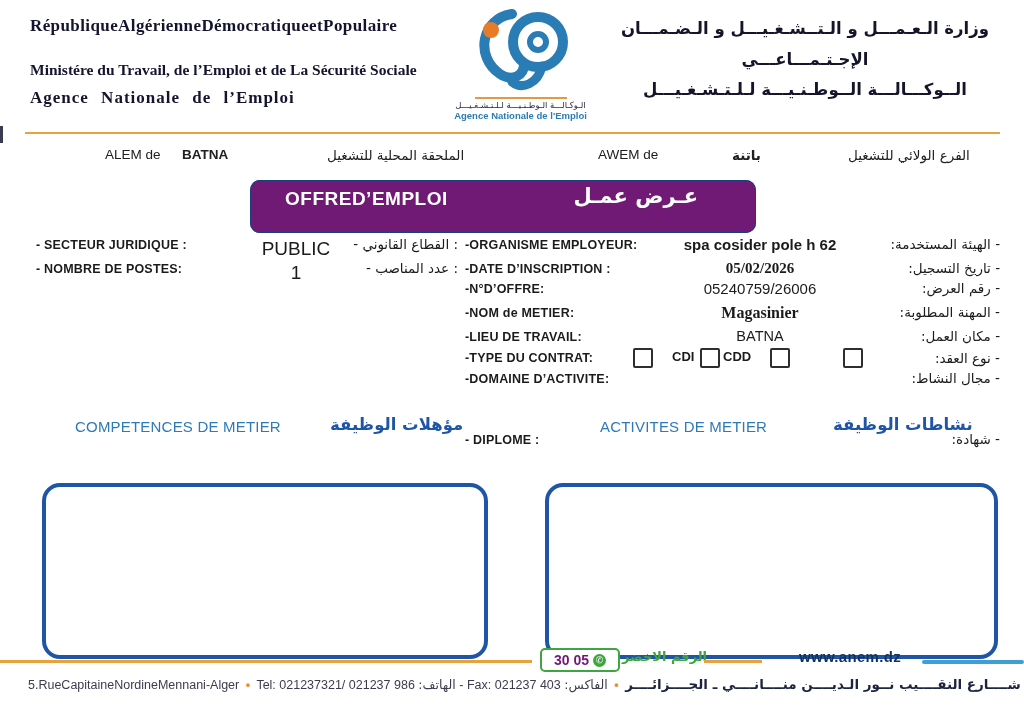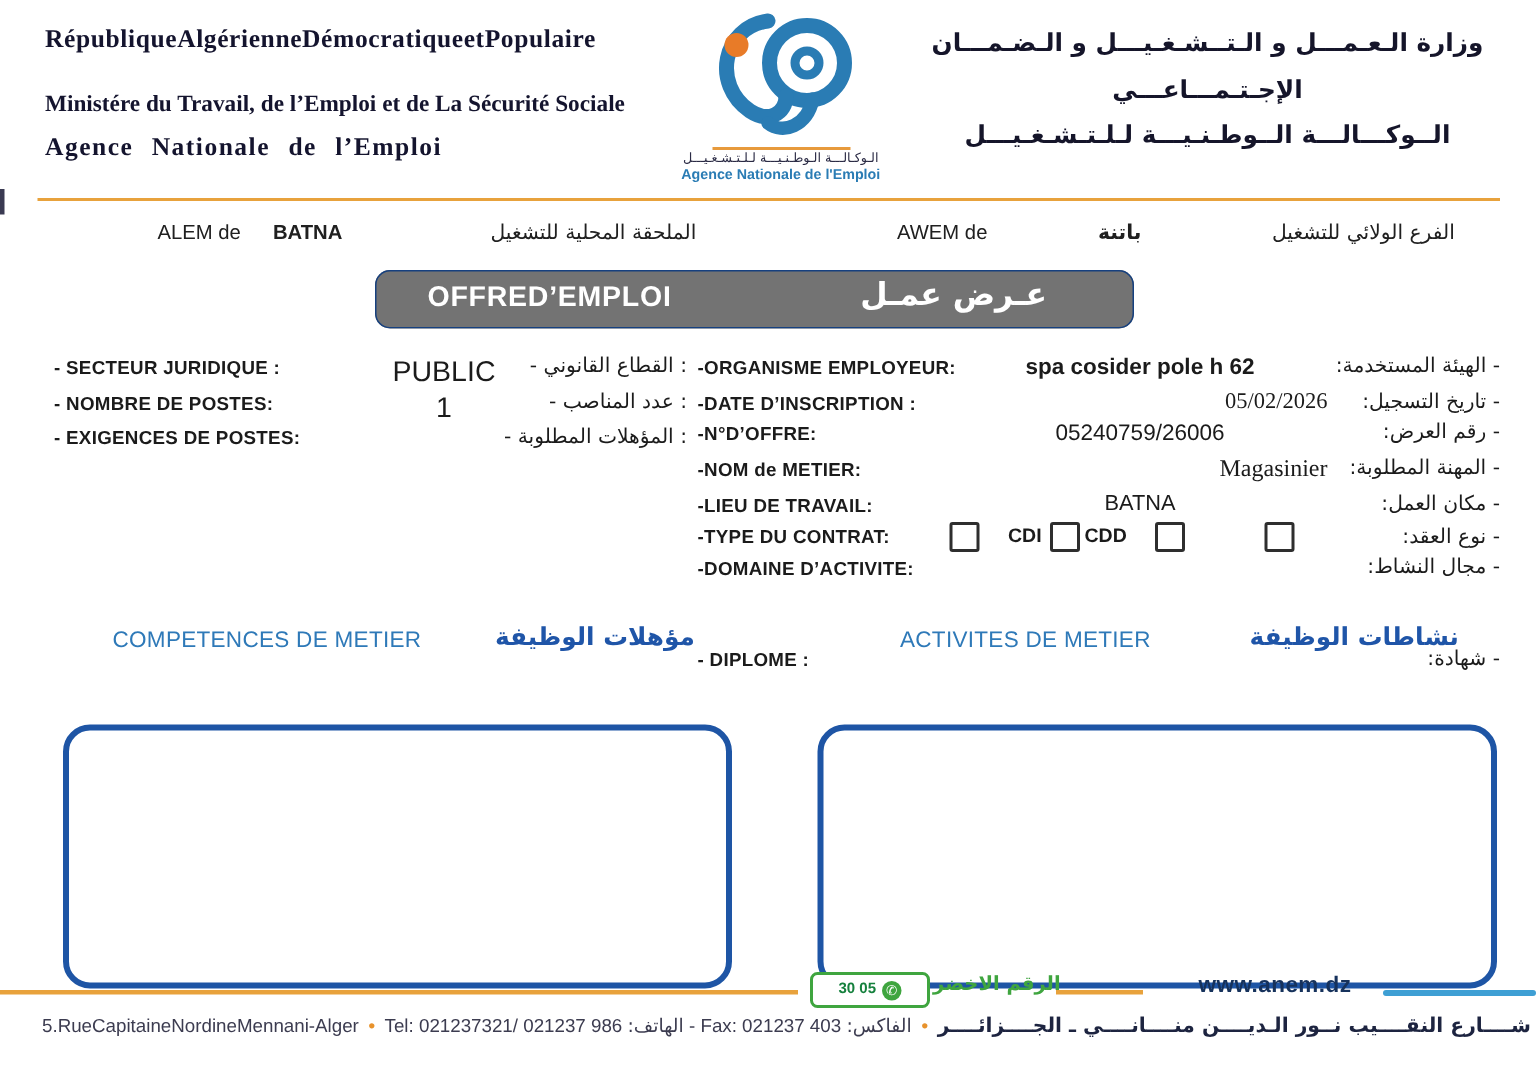--- a/index.html
+++ b/index.html
@@ -25,40 +25,40 @@
 
   
   .rule-orange-top{left:25px;top:132px;width:975px;height:2px;background:#e8a23c;}
   .left-tick{left:0;top:126px;width:3px;height:17px;background:#3a3a52;}
 
   
   .branch{top:147px;font-size:13.5px;color:#202020;}
   .b-bold{font-weight:bold;}
 
   
-  .banner{left:250px;top:180px;width:506px;height:39px;background:#737373;
+  .banner{left:250px;top:180px;width:506px;height:53px;background:#701a75;
           border-radius:10px;box-shadow:0 0 0 1px #16407f inset;}
   .banner .fr{position:absolute;left:35px;top:8px;color:#fff;font-weight:bold;
               font-size:19px;letter-spacing:.5px;}
   .banner .arx{position:absolute;right:58px;top:4px;color:#fff;font-weight:bold;
                font-size:21px;direction:rtl;}
 
   
   .lrow{left:36px;width:422px;height:20px;}
   .rrow{left:465px;width:535px;height:20px;}
   .flabel{position:absolute;left:0;top:0;font-size:12.5px;font-weight:bold;
           letter-spacing:.2px;white-space:nowrap;}
   .lval{position:absolute;left:205px;top:0;width:110px;text-align:center;
         font-size:19px;white-space:nowrap;}
   .rval{position:absolute;left:170px;top:-2px;width:250px;text-align:center;
         font-size:14.5px;white-space:nowrap;}
   .farb{position:absolute;right:0;top:-2px;font-size:13.5px;direction:rtl;
         white-space:nowrap;font-family:"DejaVu Sans",sans-serif;}
   .v-boldsans{font-weight:bold;font-size:15px;}
-  .v-boldserif{font-family:"Liberation Serif",serif;font-weight:normal;font-size:15px;text-align:right;}
+  .v-boldserif{font-family:"Liberation Serif",serif;font-weight:bold;font-size:15px;}
   .v-num{font-size:15px;}
   .cb{position:absolute;top:0;width:16px;height:16px;border:2px solid #2e2e2e;
       border-radius:2px;background:#fff;}
   .cbl{position:absolute;top:1px;font-size:13px;font-weight:bold;}
 
   
   .sec-fr{top:418px;color:#2e79b8;font-size:15px;letter-spacing:.2px;white-space:nowrap;}
   .sec-ar{top:415px;color:#1f55a8;font-size:16.5px;font-weight:bold;direction:rtl;
           white-space:nowrap;font-family:"DejaVu Sans",sans-serif;}
 
@@ -66,21 +66,21 @@
   .bigbox{top:483px;height:168px;border:4px solid #1e55a5;border-radius:18px;
           background:#fff;}
 
   
   .oline1{left:0;top:660px;width:532px;height:3px;background:#e8a23c;}
   .oline2{left:704px;top:660px;width:58px;height:3px;background:#e8a23c;}
   .bline{left:922px;top:660px;width:102px;height:4px;background:#3e9fd4;border-radius:2px;}
   .greenbadge{left:540px;top:648px;width:76px;height:20px;border:2px solid #3fa53f;
               border-radius:5px;display:flex;align-items:center;justify-content:center;
               gap:4px;background:#fff;}
-  .gnum{color:#15803d;font-weight:bold;font-size:10px;line-height:1;}
+  .gnum{color:#701a75;font-weight:bold;font-size:14px;line-height:1;}
   .gphone{width:13px;height:13px;border-radius:50%;background:#3fa53f;color:#fff;
           font-size:9px;line-height:13px;text-align:center;}
   .glabel{left:622px;top:649px;color:#3fa53f;font-weight:bold;font-size:13px;
           direction:rtl;font-family:"DejaVu Sans",sans-serif;}
   .website{left:799px;top:648px;font-weight:bold;font-size:15px;color:#16325c;
            letter-spacing:.3px;}
 
   
   .footer{left:28px;top:676px;width:980px;font-size:12.5px;color:#3c3c50;
           white-space:nowrap;}
@@ -135,24 +135,20 @@
   <div class="abs lrow" style="top:238px;">
     <span class="flabel">- SECTEUR JURIDIQUE :</span>
     <span class="lval">PUBLIC</span>
     <span class="farb" style="direction:ltr;">- القطاع القانوني :</span>
   </div>
   <div class="abs lrow" style="top:262px;">
     <span class="flabel">- NOMBRE DE POSTES:</span>
     <span class="lval">1</span>
     <span class="farb" style="direction:ltr;">- عدد المناصب :</span>
   </div>
-  <div class="abs lrow" style="top:285px;">
-    <span class="flabel">- EXIGENCES DE POSTES:</span>
-    <span class="farb" style="direction:ltr;">- المؤهلات المطلوبة :</span>
-  </div>
 
   <div class="abs rrow" style="top:238px;">
     <span class="flabel">-ORGANISME EMPLOYEUR:</span>
     <span class="rval v-boldsans">spa cosider pole h 62</span>
     <span class="farb">- الهيئة المستخدمة:</span>
   </div>
   <div class="abs rrow" style="top:262px;">
     <span class="flabel">-DATE D’INSCRIPTION :</span>
     <span class="rval v-boldserif">05/02/2026</span>
     <span class="farb">- تاريخ التسجيل:</span>

